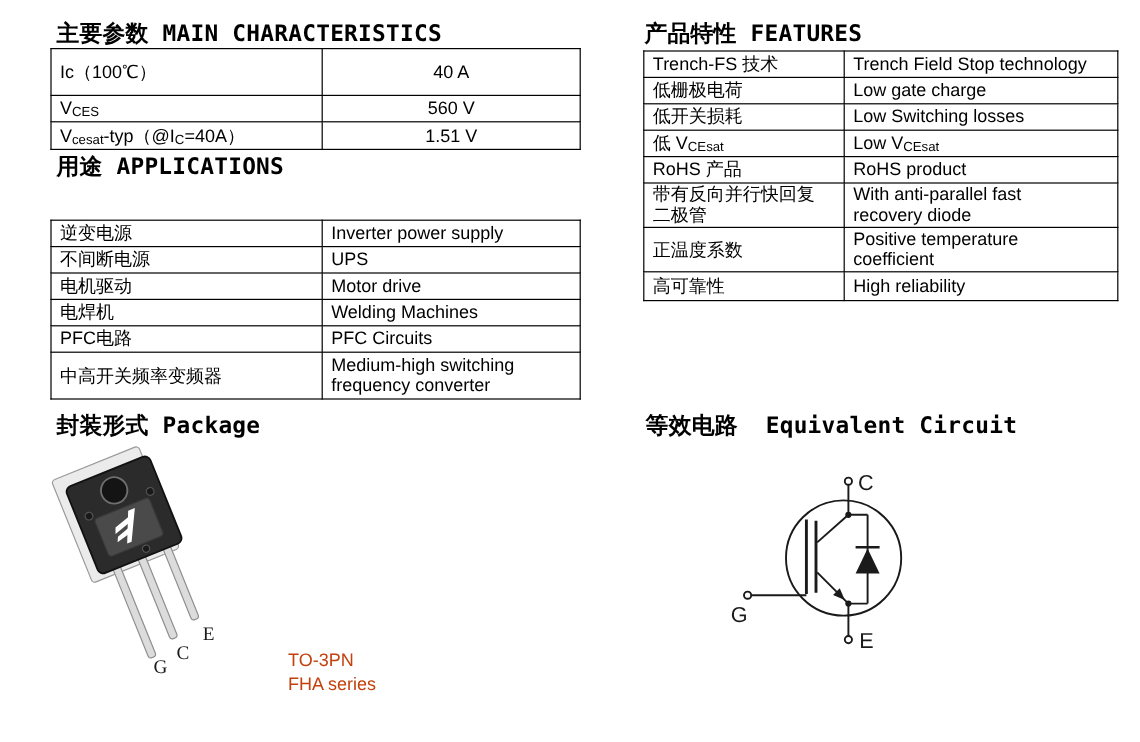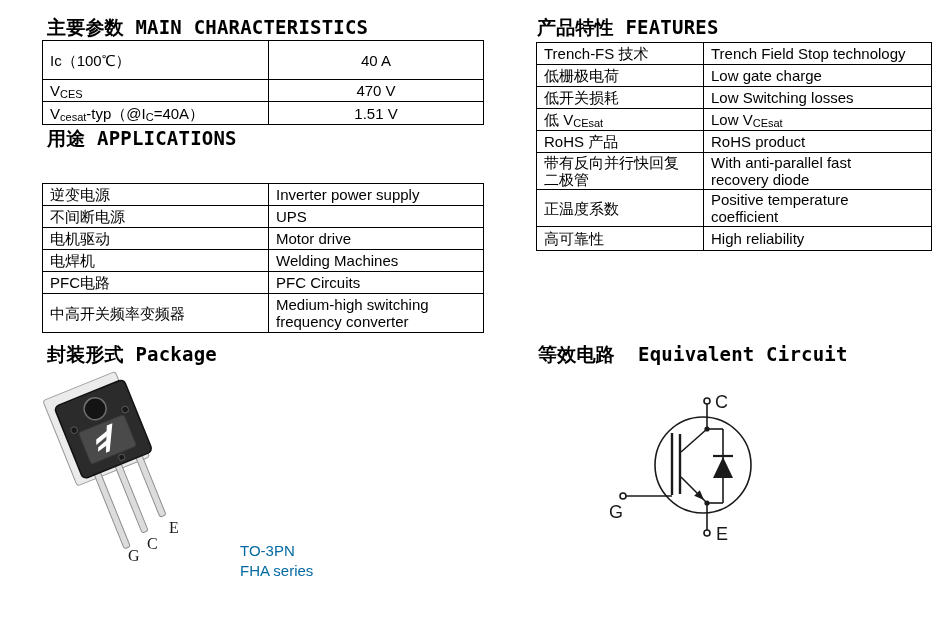--- a/index.html
+++ b/index.html
@@ -39,21 +39,21 @@
     overflow: hidden;
   }
   table.dt td.val { text-align: center; padding: 1px 2px; }
   .pre { white-space: pre-line; border-radius: 12px; }
   sub { font-size: 11px; vertical-align: -2px; line-height: 0; }
   .caption {
     position: absolute;
     font-family: "Liberation Sans", sans-serif;
     font-size: 15px;
     line-height: 20px;
-    color: #0369a1;
+    color: #c2410c;
   }
   svg { position: absolute; }
   svg text { font-family: "Liberation Sans", sans-serif; }
   svg text.pin { font-family: "Liberation Serif", serif; }
 </style>
 </head>
 <body>
 
 <div id="page">
 
@@ -68,21 +68,21 @@
         <col style="width:226px">
         <col style="width:215px">
       </colgroup>
     <tbody>
         <tr style="height:39px">
       <td><span>Ic（100℃）</span><sub></sub></td>
       <td class="val">40 A</td>
     </tr>
     <tr style="height:22px">
       <td><span>V</span><sub>CES</sub></td>
-      <td class="val">470 V</td>
+      <td class="val">560 V</td>
     </tr>
     <tr style="height:23px">
       <td><span>V</span><sub>cesat</sub><span>-typ（@I</span><sub>C</sub><span>=40A）</span></td>
       <td class="val">1.51 V</td>
     </tr>
   </tbody>
     </table>
 
   <table class="dt" style="left:536px; top:42px; width:395px;">
     <colgroup>

